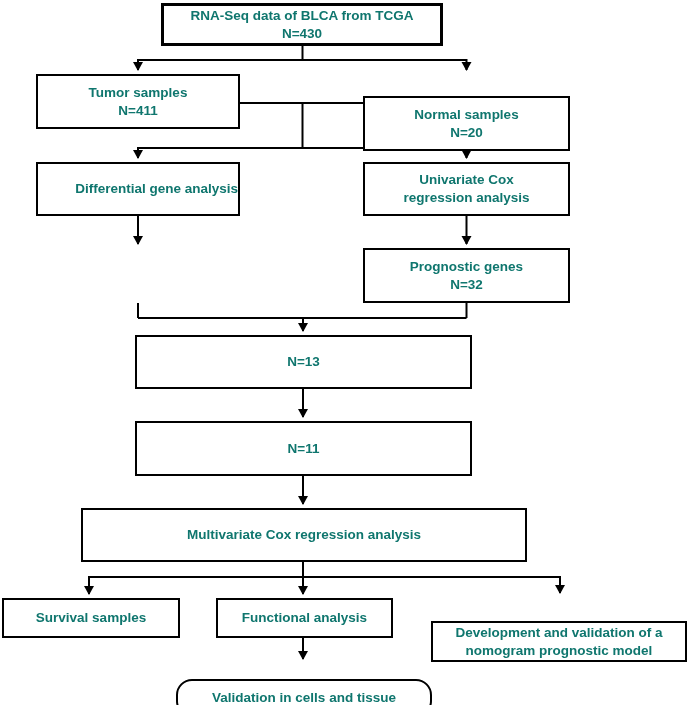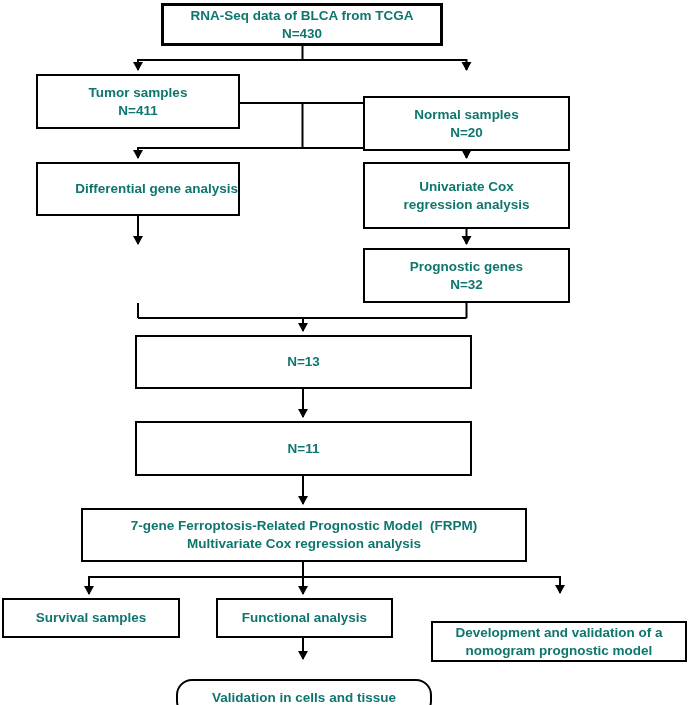--- a/index.html
+++ b/index.html
@@ -42,21 +42,21 @@
   }
   .node .line {
     display: block;
     white-space: pre-wrap;
   }
   
   #n-top        { left: 161px; top: 3px;   width: 282px; height: 43px; }
   #n-tumor      { left: 36px;  top: 74px;  width: 204px; height: 55px; }
   #n-normal     { left: 363px; top: 74px;  width: 207px; height: 55px; margin-top: 22px; }
   #n-diff       { left: 36px;  top: 162px; width: 204px; height: 54px; align-items: flex-end; }
-  #n-unicox     { left: 363px; top: 162px; width: 207px; height: 67px; }
+  #n-unicox     { left: 363px; top: 162px; width: 207px; height: 54px; }
   #n-degs       { left: 36px;  top: 248px; width: 204px; height: 55px; }
   #n-proggenes  { left: 363px; top: 248px; width: 207px; height: 55px; }
   #n-ferro      { left: 135px; top: 335px; width: 337px; height: 54px; }
   #n-lasso      { left: 135px; top: 421px; width: 337px; height: 55px; }
   #n-frpm       { left: 81px;  top: 508px; width: 446px; height: 54px; }
   #n-survival   { left: 2px;   top: 598px; width: 178px; height: 40px; }
   #n-functional { left: 216px; top: 598px; width: 177px; height: 40px; }
   #n-nomogram   { left: 431px; top: 621px; width: 256px; height: 41px; }
   #n-validation { left: 176px; top: 679px; width: 256px; height: 38px; border-radius: 16px; }
 </style>
@@ -138,21 +138,20 @@
 
   <div class="node" id="n-ferro">
     <span class="line">N=13</span>
   </div>
 
   <div class="node" id="n-lasso">
     <span class="line">N=11</span>
   </div>
 
   <div class="node" id="n-frpm">
-    <span class="line">7-gene Ferroptosis-Related Prognostic Model  (FRPM)</span>
     <span class="line">Multivariate Cox regression analysis</span>
   </div>
 
   <div class="node" id="n-survival">
     <span class="line">Survival samples</span>
   </div>
 
   <div class="node" id="n-functional">
     <span class="line">Functional analysis</span>
   </div>

